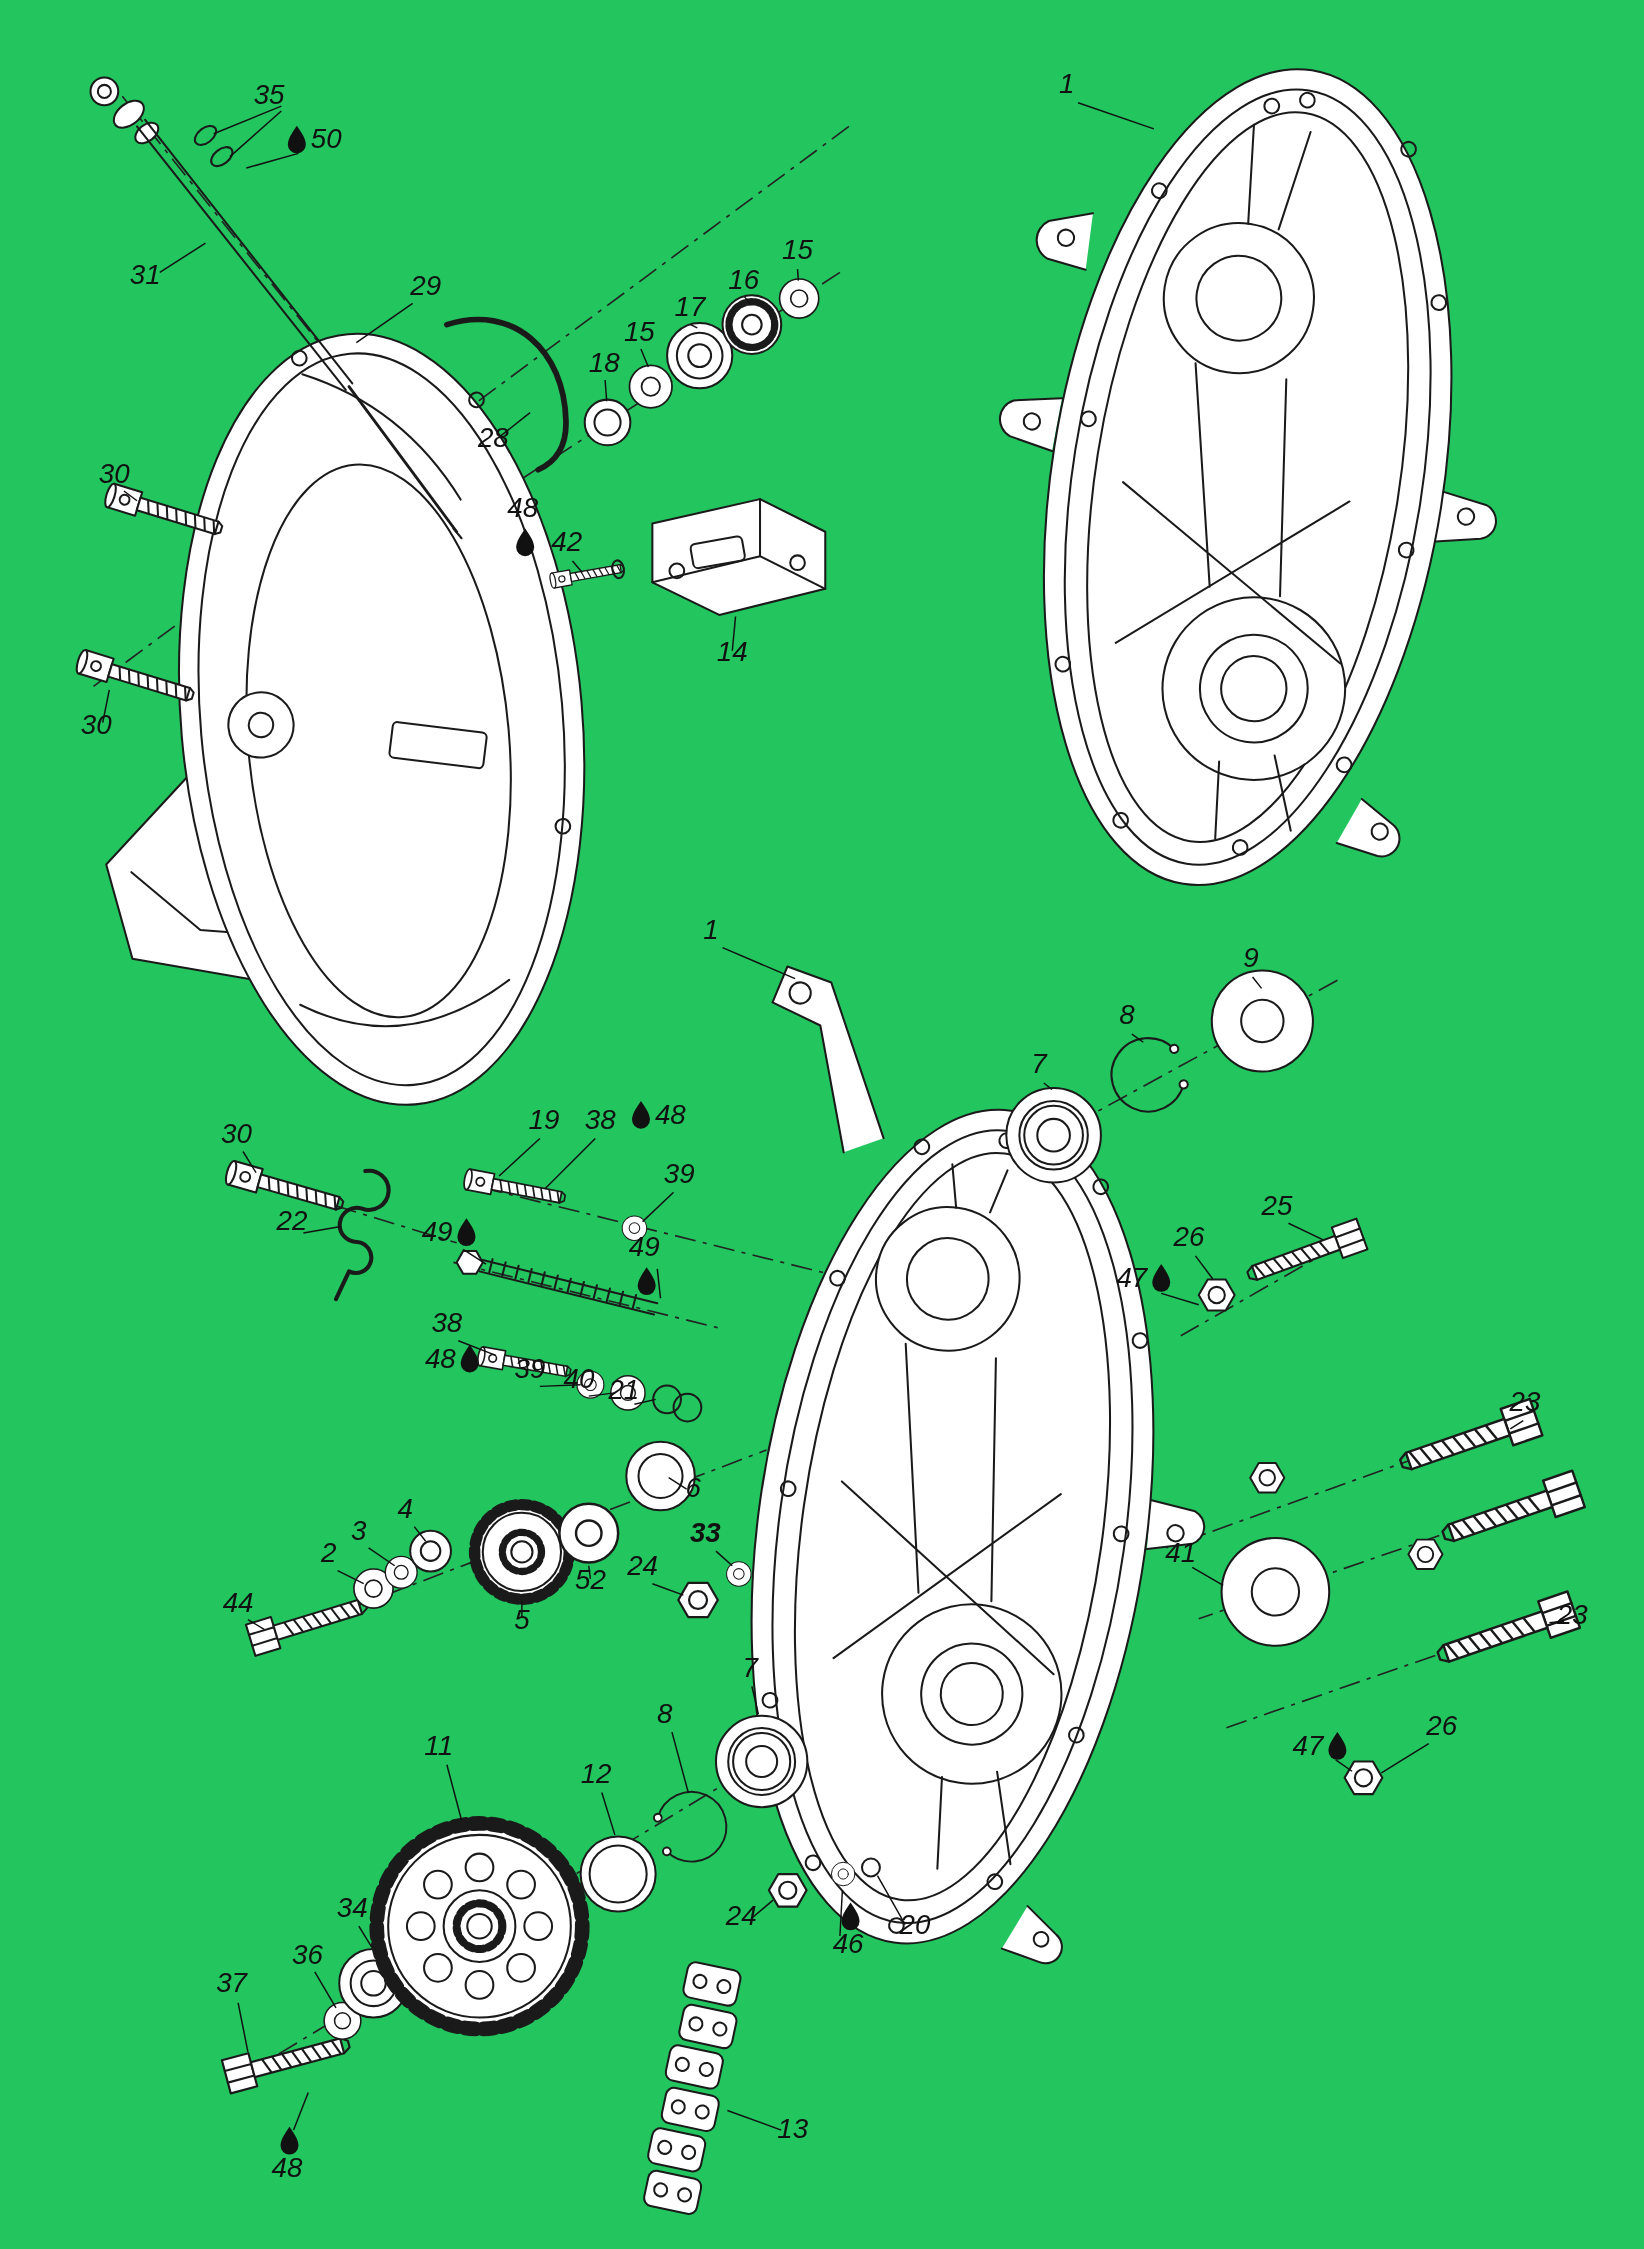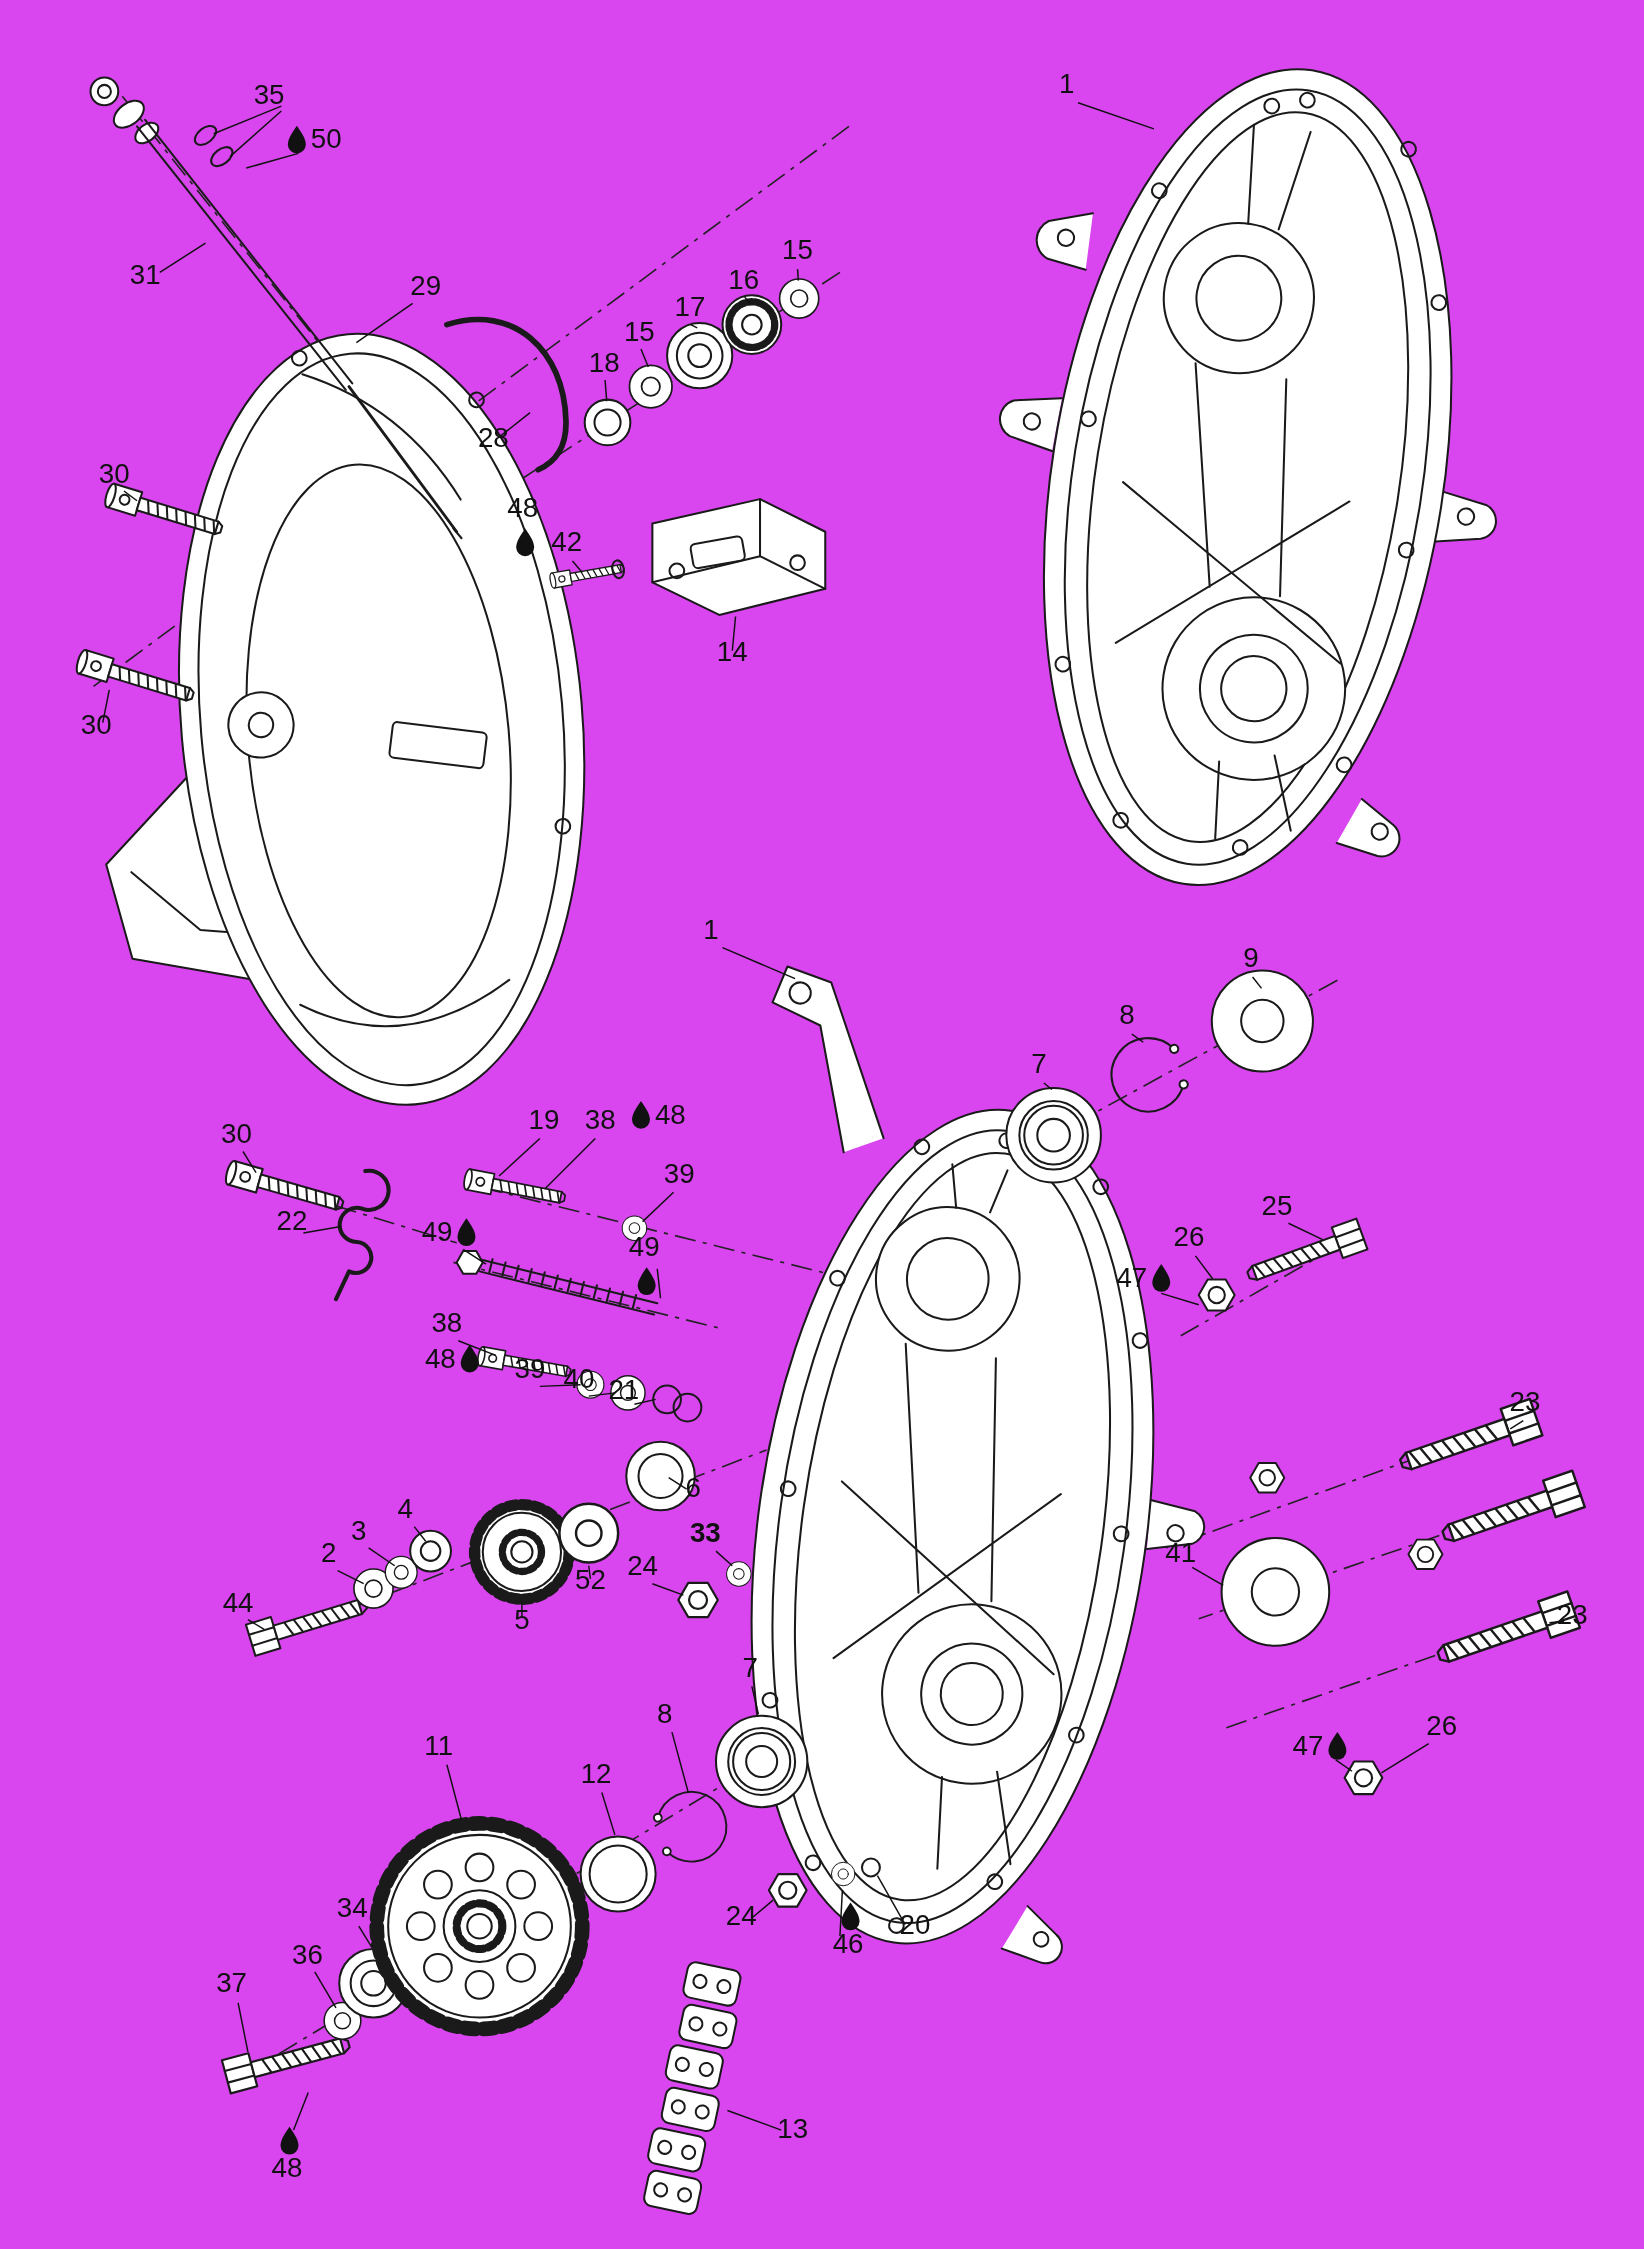--- a/index.html
+++ b/index.html
@@ -1,17 +1,17 @@
 <!DOCTYPE html>
 <html style="font-size:13px"><head>
 <meta charset="utf-8">
 <title>Diagram</title>
 <style>
   html,body{margin:0;padding:0;background:#fff;}
-  .page{position:relative;width:1644px;height:2250px;background:#d946ef;overflow:hidden;}
+  .page{position:relative;width:1644px;height:2250px;background:#22c55e;overflow:hidden;font-style:italic;}
   svg{display:block;}
   .callout{font-family:"Liberation Sans",sans-serif;font-size:34px;fill:#111;text-anchor:middle;}
   .callout.bold{font-weight:700;}
   .leader line{stroke:#111;stroke-width:1.8;}
   .axis{stroke:#222;stroke-width:2;stroke-dasharray:26 9 5 9;fill:none;}
   .art{stroke:#1a1a1a;stroke-width:2.5;fill:none;stroke-linecap:round;stroke-linejoin:round;}
 </style>
 </head>
 <body>
 

